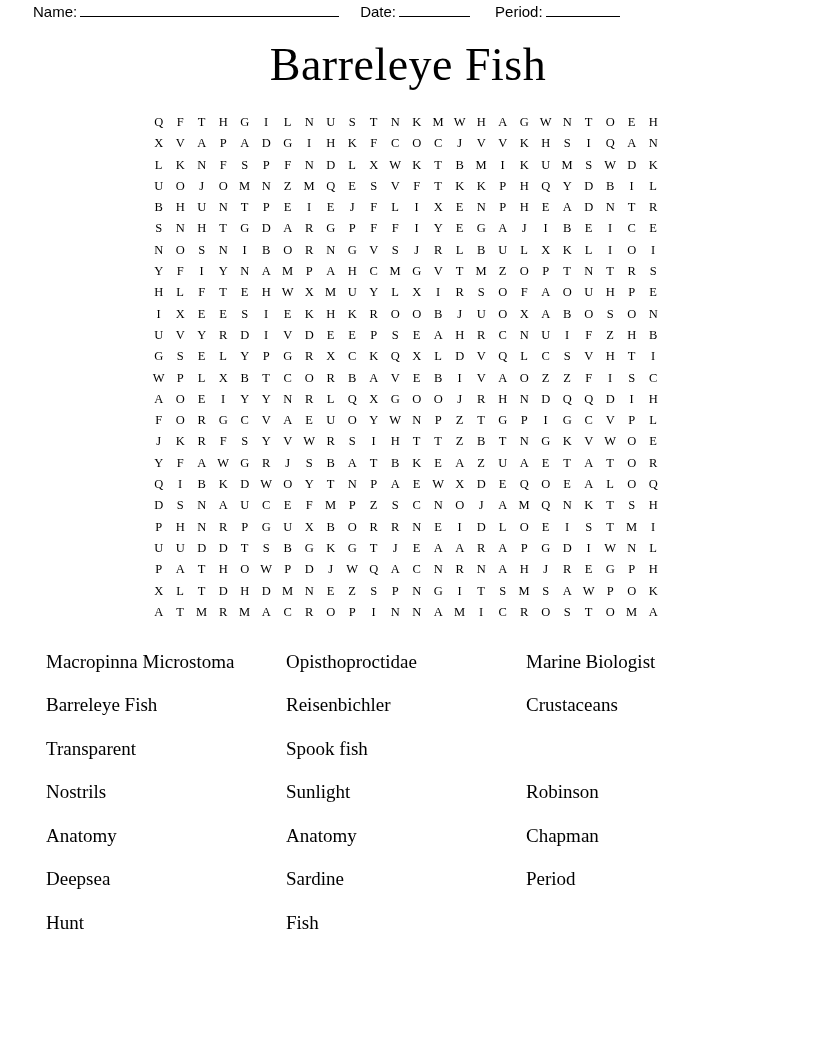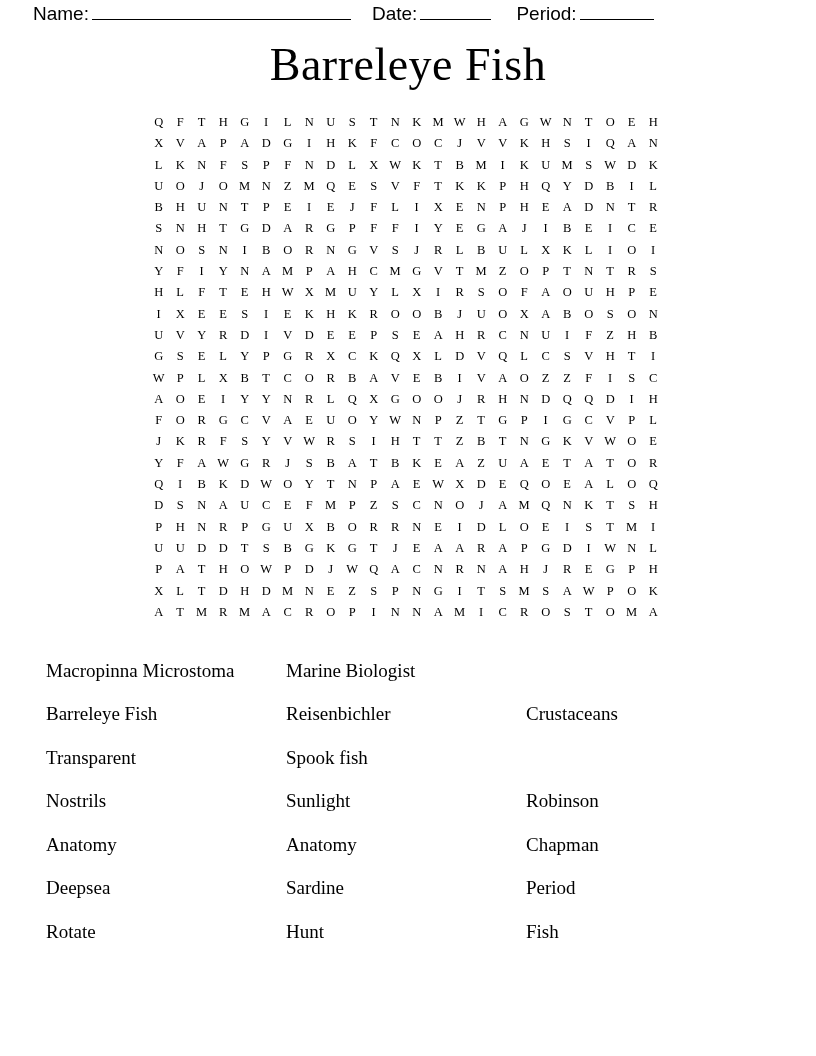--- a/index.html
+++ b/index.html
@@ -35,21 +35,21 @@
     padding-top: 3px;
     box-sizing: border-box;
   }
   .hdr-field {
     display: flex;
     align-items: baseline;
     white-space: nowrap;
   }
   .hdr-label {
     font-family: "Liberation Sans", sans-serif;
-    font-size: 19px;
+    font-size: 15px;
     letter-spacing: 0px;
   }
   .hdr-rule {
     display: inline-block;
     border-bottom: 1px solid #000;
     height: 13px;
     margin-left: 3px;
   }
   .name-field { margin-left: 33px; }
   .name-rule  { width: 259px; }
@@ -96,21 +96,21 @@
   
   .wordlist {
     position: absolute;
     top: 640px;
     left: 46px;
     width: 724px;
   }
   .word-row {
     display: flex;
     height: 43.5px;
-    align-items: flex-end;
+    align-items: center;
   }
   .word {
     font-family: "Liberation Serif", "DejaVu Serif", serif;
     font-size: 19px;
     line-height: 26px;
     white-space: nowrap;
   }
   .col-1 { width: 240px; }
   .col-2 { width: 240px; }
   .col-3 { width: 240px; }
@@ -760,20 +760,21 @@
         <span class="cell">T</span>
         <span class="cell">O</span>
         <span class="cell">M</span>
         <span class="cell">A</span>
       </div>
     </div>
 
   <div class="wordlist" id="wordlist">
       <div class="word-row">
         <span class="word col-1">Macropinna Microstoma</span>
+        <span class="word col-2">Opisthoproctidae</span>
         <span class="word col-3">Marine Biologist</span>
       </div>
       <div class="word-row">
         <span class="word col-1">Barreleye Fish</span>
         <span class="word col-2">Reisenbichler</span>
         <span class="word col-3">Crustaceans</span>
       </div>
       <div class="word-row">
         <span class="word col-2">Transparent</span>
         <span class="word col-3">Spook fish</span>
@@ -787,19 +788,18 @@
         <span class="word col-1">Anatomy</span>
         <span class="word col-2">Anatomy</span>
         <span class="word col-3">Chapman</span>
       </div>
       <div class="word-row">
         <span class="word col-1">Deepsea</span>
         <span class="word col-2">Sardine</span>
         <span class="word col-3">Period</span>
       </div>
       <div class="word-row">
-        <span class="word col-1">Rotate</span>
         <span class="word col-2">Hunt</span>
         <span class="word col-3">Fish</span>
       </div>
     </div>
 
 </div>
 
 </body></html>

